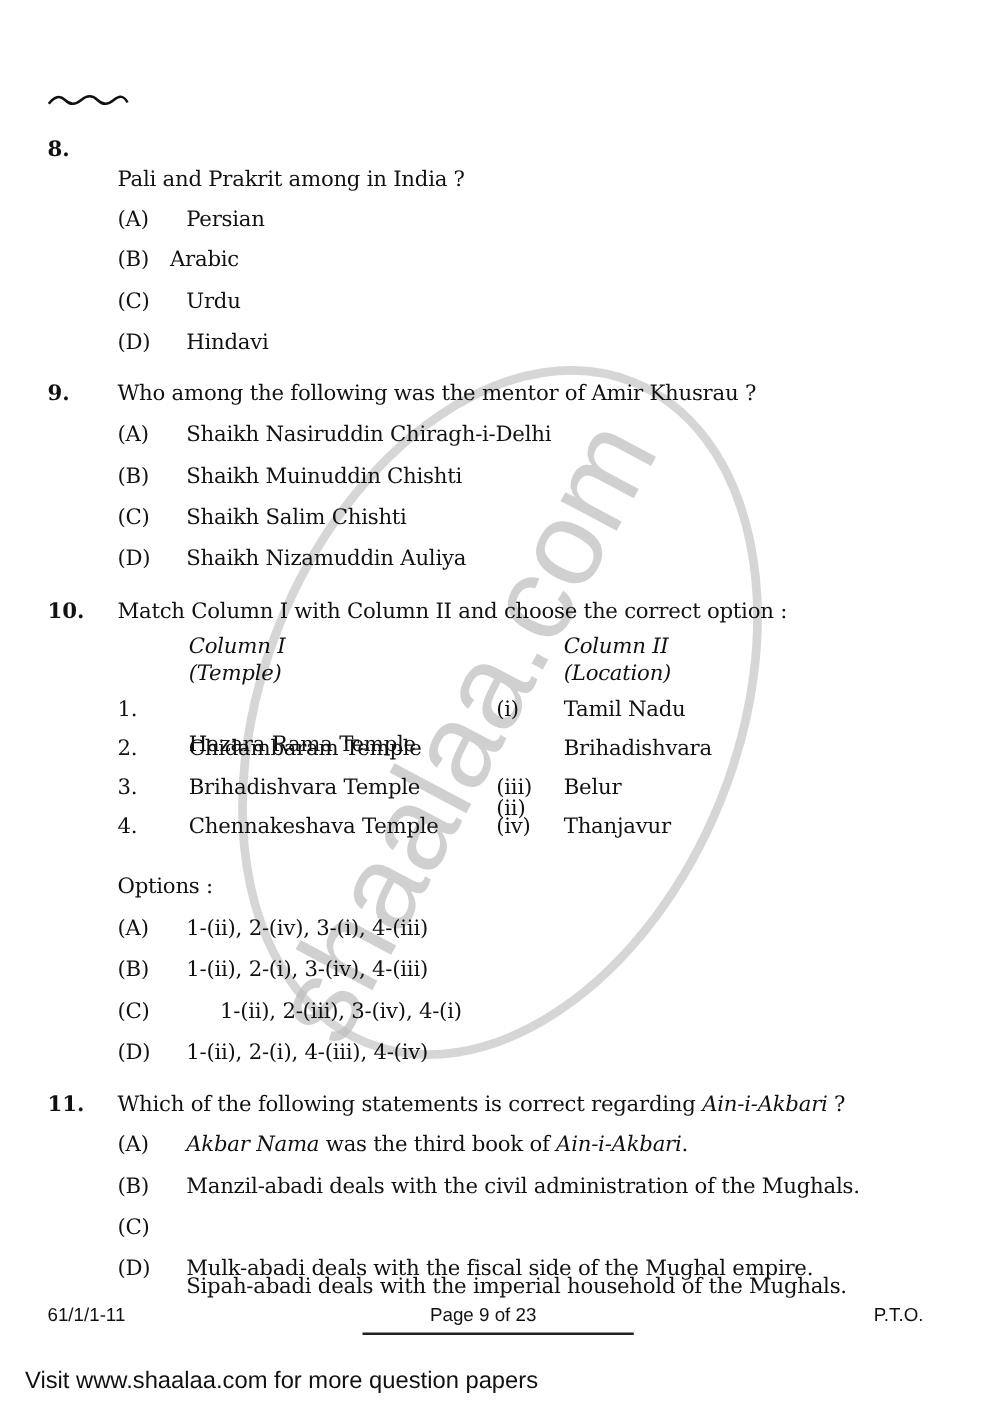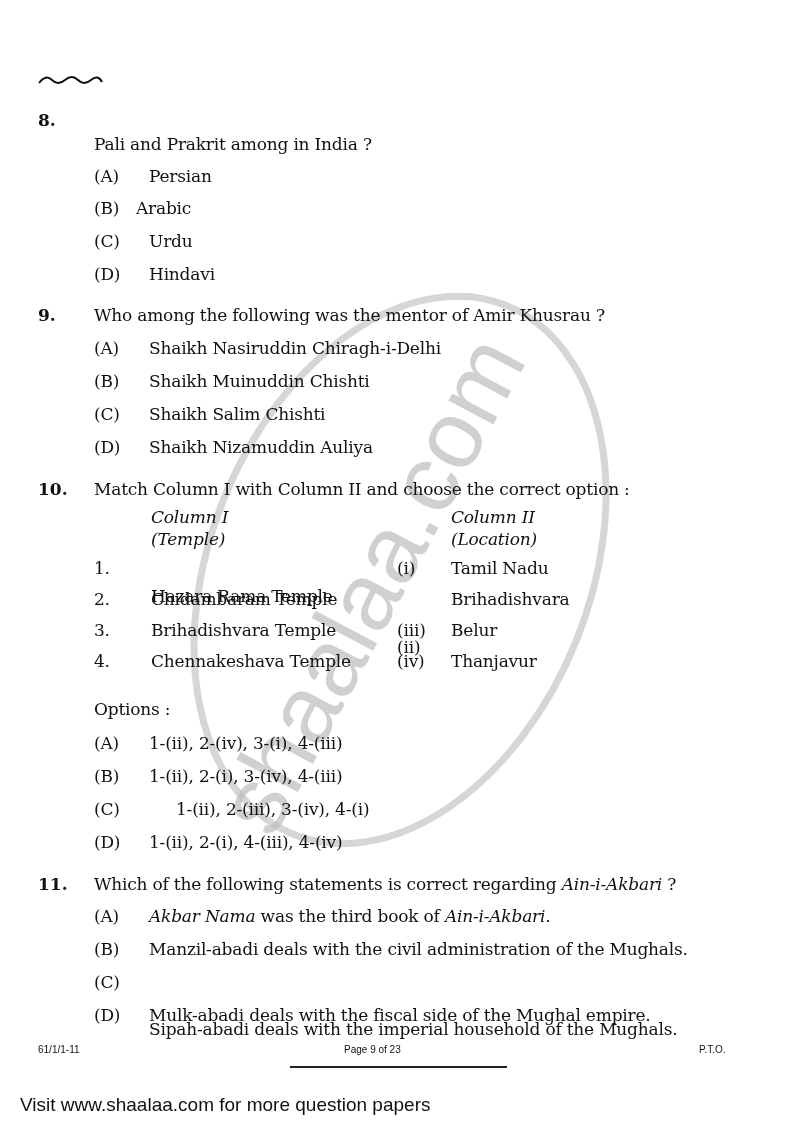--- a/index.html
+++ b/index.html
@@ -8,21 +8,21 @@
       background: #ffffff; color: #111111;
       font-family: "DejaVu Serif", "Liberation Serif", serif;
     }
     .page { position: absolute; left: 0; top: 0; width: 800px; height: 1131px; }
     .abs { position: absolute; white-space: nowrap; }
     .qtext { font-size: 17px; letter-spacing: -0.2px; }
     .qnum { font-weight: bold; font-size: 17px; }
     .it { font-style: italic; }
     .wave { position: absolute; left: 38px; top: 72px; }
     .watermark { position: absolute; left: 0; top: 0; pointer-events: none; }
-    .footer-text { font-family: "Liberation Sans", sans-serif; font-size: 10px; }
+    .footer-text { font-family: "Liberation Sans", sans-serif; font-size: 15px; }
     .footer-center { }
     .footer-line { position: absolute; left: 290px; top: 1066px; width: 217px; height: 2px; background: #222; }
     .visit { font-family: "Liberation Sans", sans-serif; font-size: 19px; color: #111; }
   </style>
 </head>
 <body>
 
 <div class="page">
 
   <svg class="watermark" width="800" height="1131" viewBox="0 0 800 1131">

